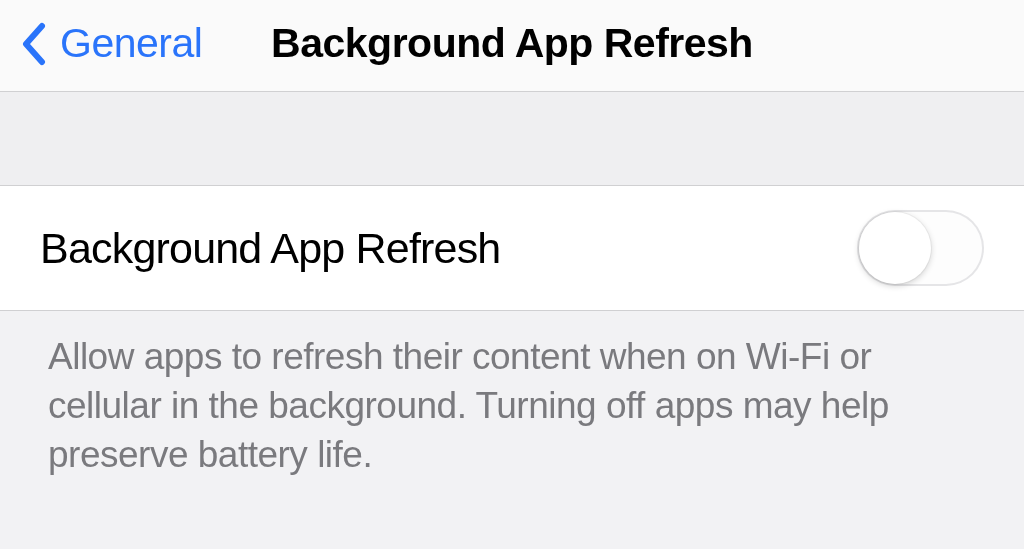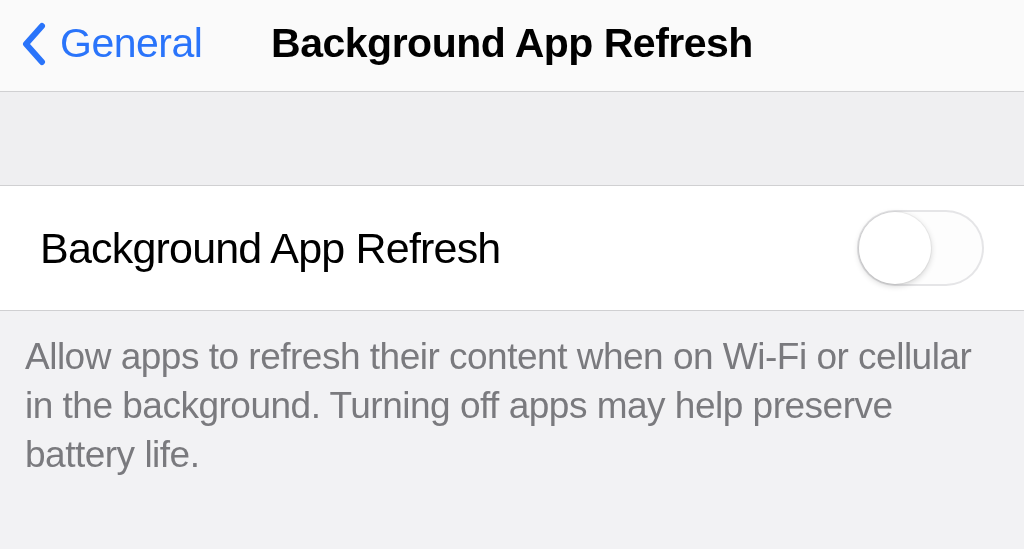--- a/index.html
+++ b/index.html
@@ -82,21 +82,21 @@
       position: absolute;
       left: 2px;
       top: 2px;
       width: 72px;
       height: 72px;
       background: #fff;
       border-radius: 50%;
       box-shadow: 0 2px 6px rgba(0,0,0,0.18), 0 0 0 1px rgba(0,0,0,0.04);
     }
     .footer-text {
-      padding: 22px 40px 0 25px;
+      padding: 22px 40px 0 48px;
       font-size: 37px;
       font-weight: 400;
       color: #7a7a7e;
       line-height: 1.32;
       letter-spacing: -0.5px;
     }
   </style>
 </head>
 <body>
 

